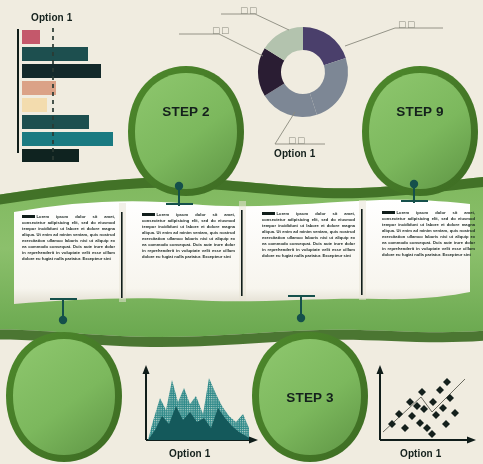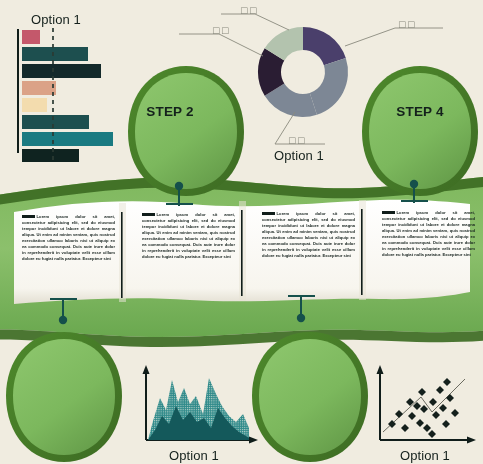--- a/index.html
+++ b/index.html
@@ -40,22 +40,22 @@
     font-weight:bold;
     color:#14201c;
     letter-spacing:.2px;
     white-space:nowrap;
     text-align:center;
   }
 
   
   .caption{
     position:absolute;
-    font-size:13px;
-    font-weight:normal;
+    font-size:10px;
+    font-weight:bold;
     color:#14201c;
     white-space:nowrap;
     letter-spacing:.1px;
   }
   .tofu{
     position:absolute;
     font-size:8.5px;
     color:#8a8a7e;
     white-space:nowrap;
     letter-spacing:1px;
@@ -301,22 +301,23 @@
 
   <div class="caption" style="left:31px;top:12px;">Option 1</div>
 
   <div class="tofu" style="left:240px;top:5px;">□□</div>
   <div class="tofu" style="left:212px;top:25px;">□□</div>
   <div class="tofu" style="left:398px;top:19px;">□□</div>
   <div class="tofu" style="left:288px;top:135px;">□□</div>
 
   <div class="caption" style="left:274px;top:148px;">Option 1</div>
 
-  <div class="step-label" style="left:140px;top:104px;width:60px;">STEP 2</div>
-  <div class="step-label" style="left:390px;top:104px;width:60px;">STEP 4</div>
+  <div class="step-label" style="left:156px;top:104px;width:60px;">STEP 2</div>
+  <div class="step-label" style="left:280px;top:390px;width:60px;">STEP 3</div>
+  <div class="step-label" style="left:390px;top:104px;width:60px;">STEP 9</div>
 
   <div class="col-text" style="left:22px;top:214px;width:93px;">
     <span class="dropbar"></span><span>Lorem ipsum dolor sit amet, consectetur adipisicing elit, sed do eiusmod tempor incididunt ut labore et dolore magna aliqua. Ut enim ad minim veniam, quis nostrud exercitation ullamco laboris nisi ut aliquip ex ea commodo consequat. Duis aute irure dolor in reprehenderit in voluptate velit esse cillum dolore eu fugiat nulla pariatur. Excepteur sint</span>
   </div>
 
   <div class="col-text" style="left:142px;top:212px;width:93px;">
     <span class="dropbar"></span><span>Lorem ipsum dolor sit amet, consectetur adipisicing elit, sed do eiusmod tempor incididunt ut labore et dolore magna aliqua. Ut enim ad minim veniam, quis nostrud exercitation ullamco laboris nisi ut aliquip ex ea commodo consequat. Duis aute irure dolor in reprehenderit in voluptate velit esse cillum dolore eu fugiat nulla pariatur. Excepteur sint</span>
   </div>
 
   <div class="col-text" style="left:262px;top:211px;width:93px;">

